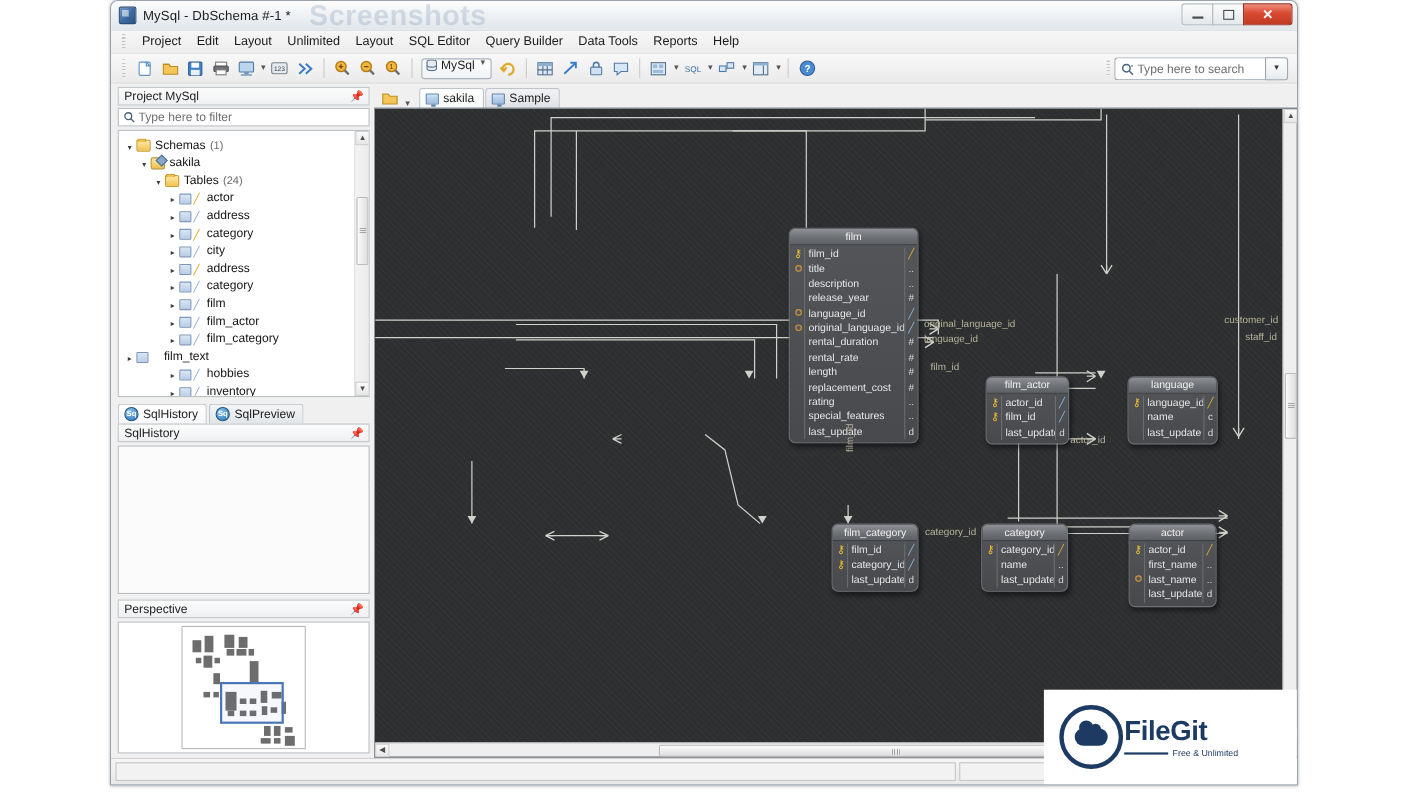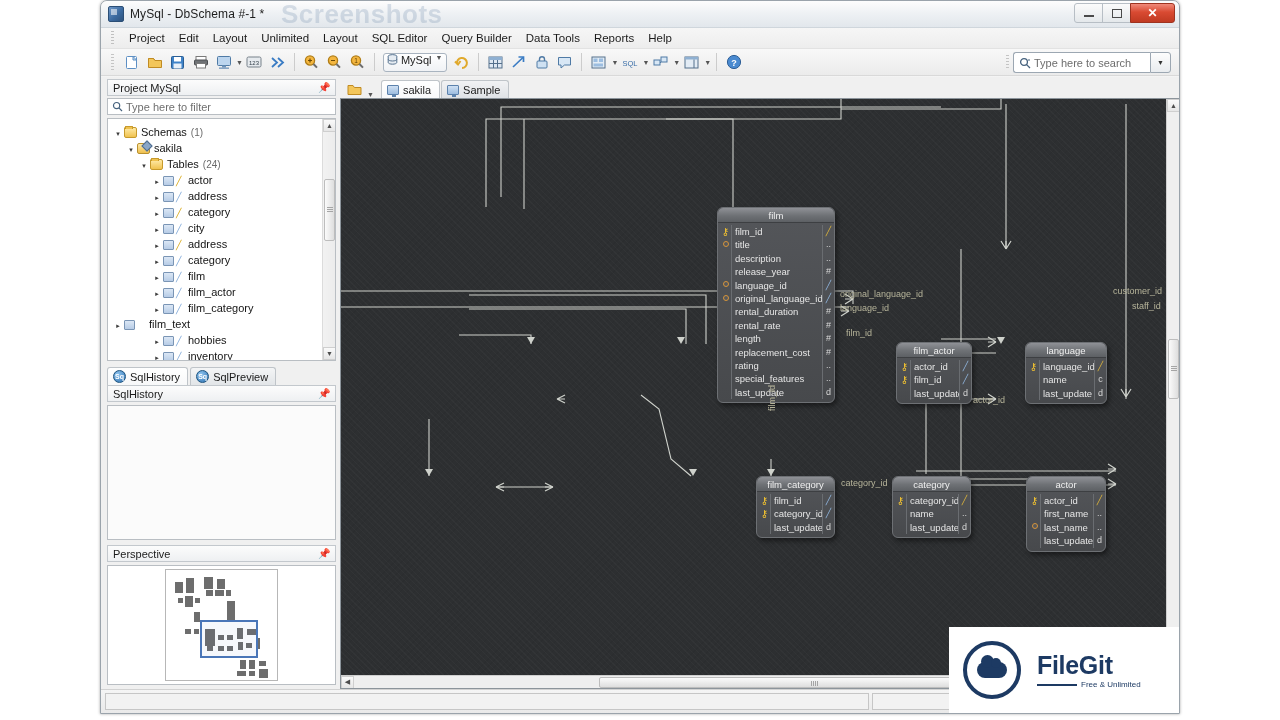--- a/index.html
+++ b/index.html
@@ -420,21 +420,21 @@
     height:17px; border:1px solid #c6c6c6; background:#f2f2f2;
     display:flex; align-items:center; padding:0 6px;
     font-size:10.5px; color:#2b2b2b; gap:4px;
   }
   .sb-grow { flex:1; }
 
   .filegit {
     position:absolute; right:0; bottom:0;
     width:230px; height:86px;
     background:#ffffff;
-    display:flex; align-items:center; gap:16px;
+    display:flex; align-items:center; gap:1px;
     padding-left:14px;
   }
   .fg-logo {
     width:58px;height:58px;border-radius:50%;
     border:4px solid #1d3a63;
     display:flex;align-items:center;justify-content:center;
   }
   .fg-cloud {
     width:30px;height:16px;border-radius:9px;
     background:#1d3a63; position:relative;

